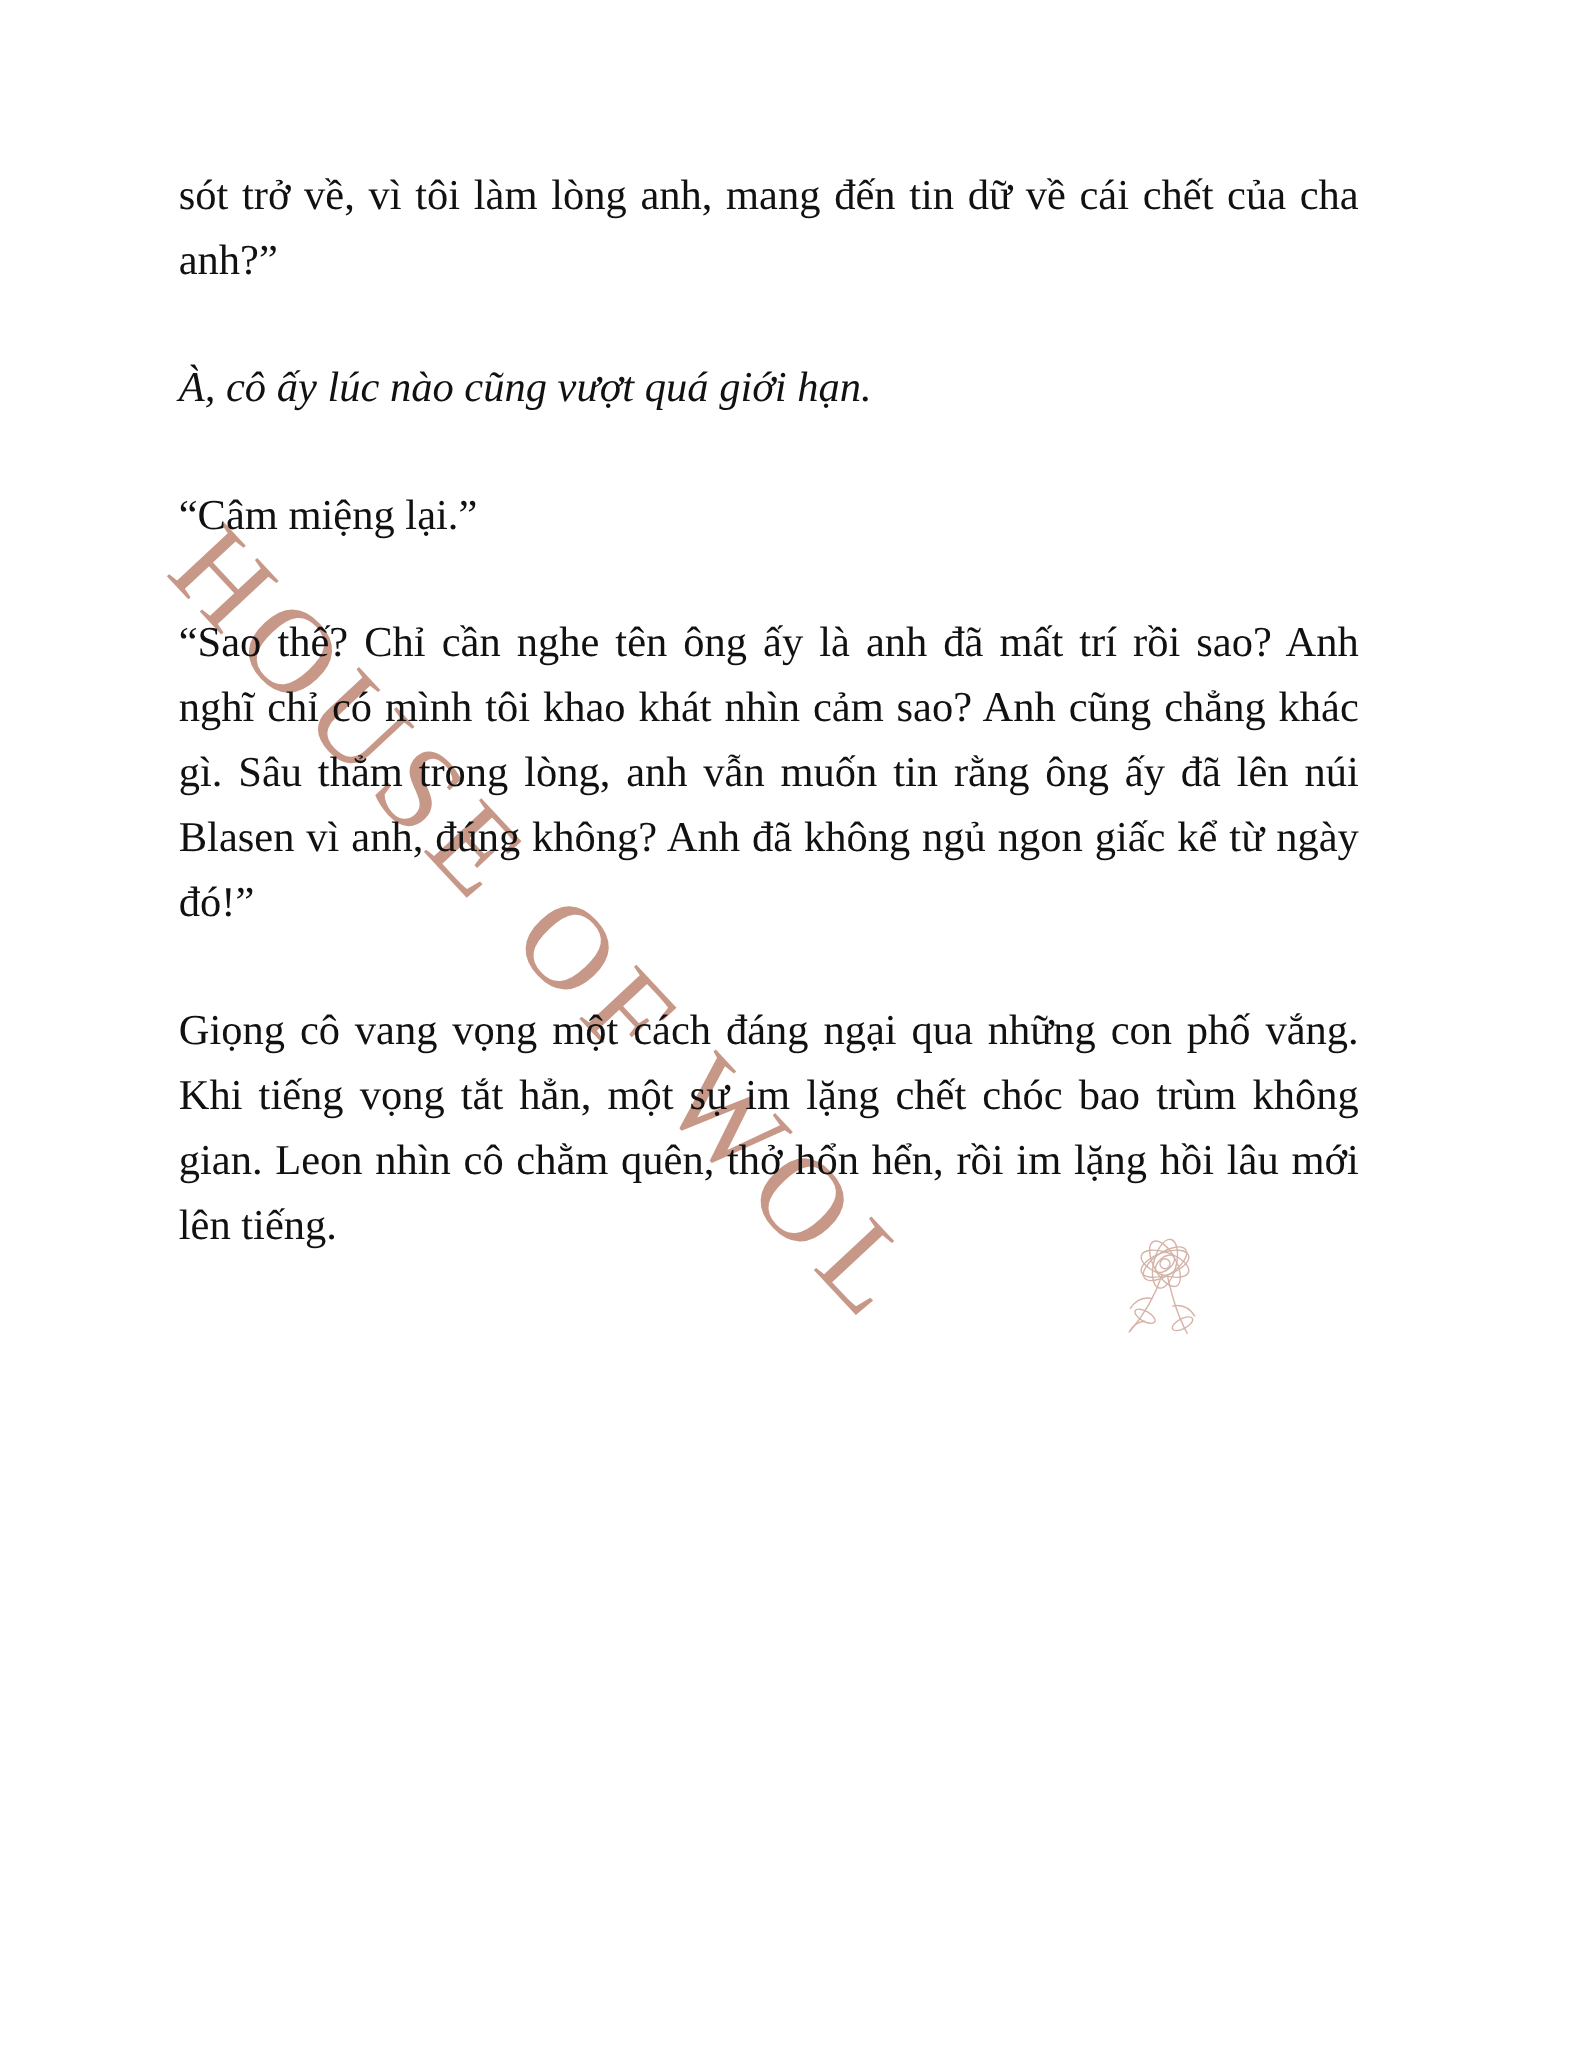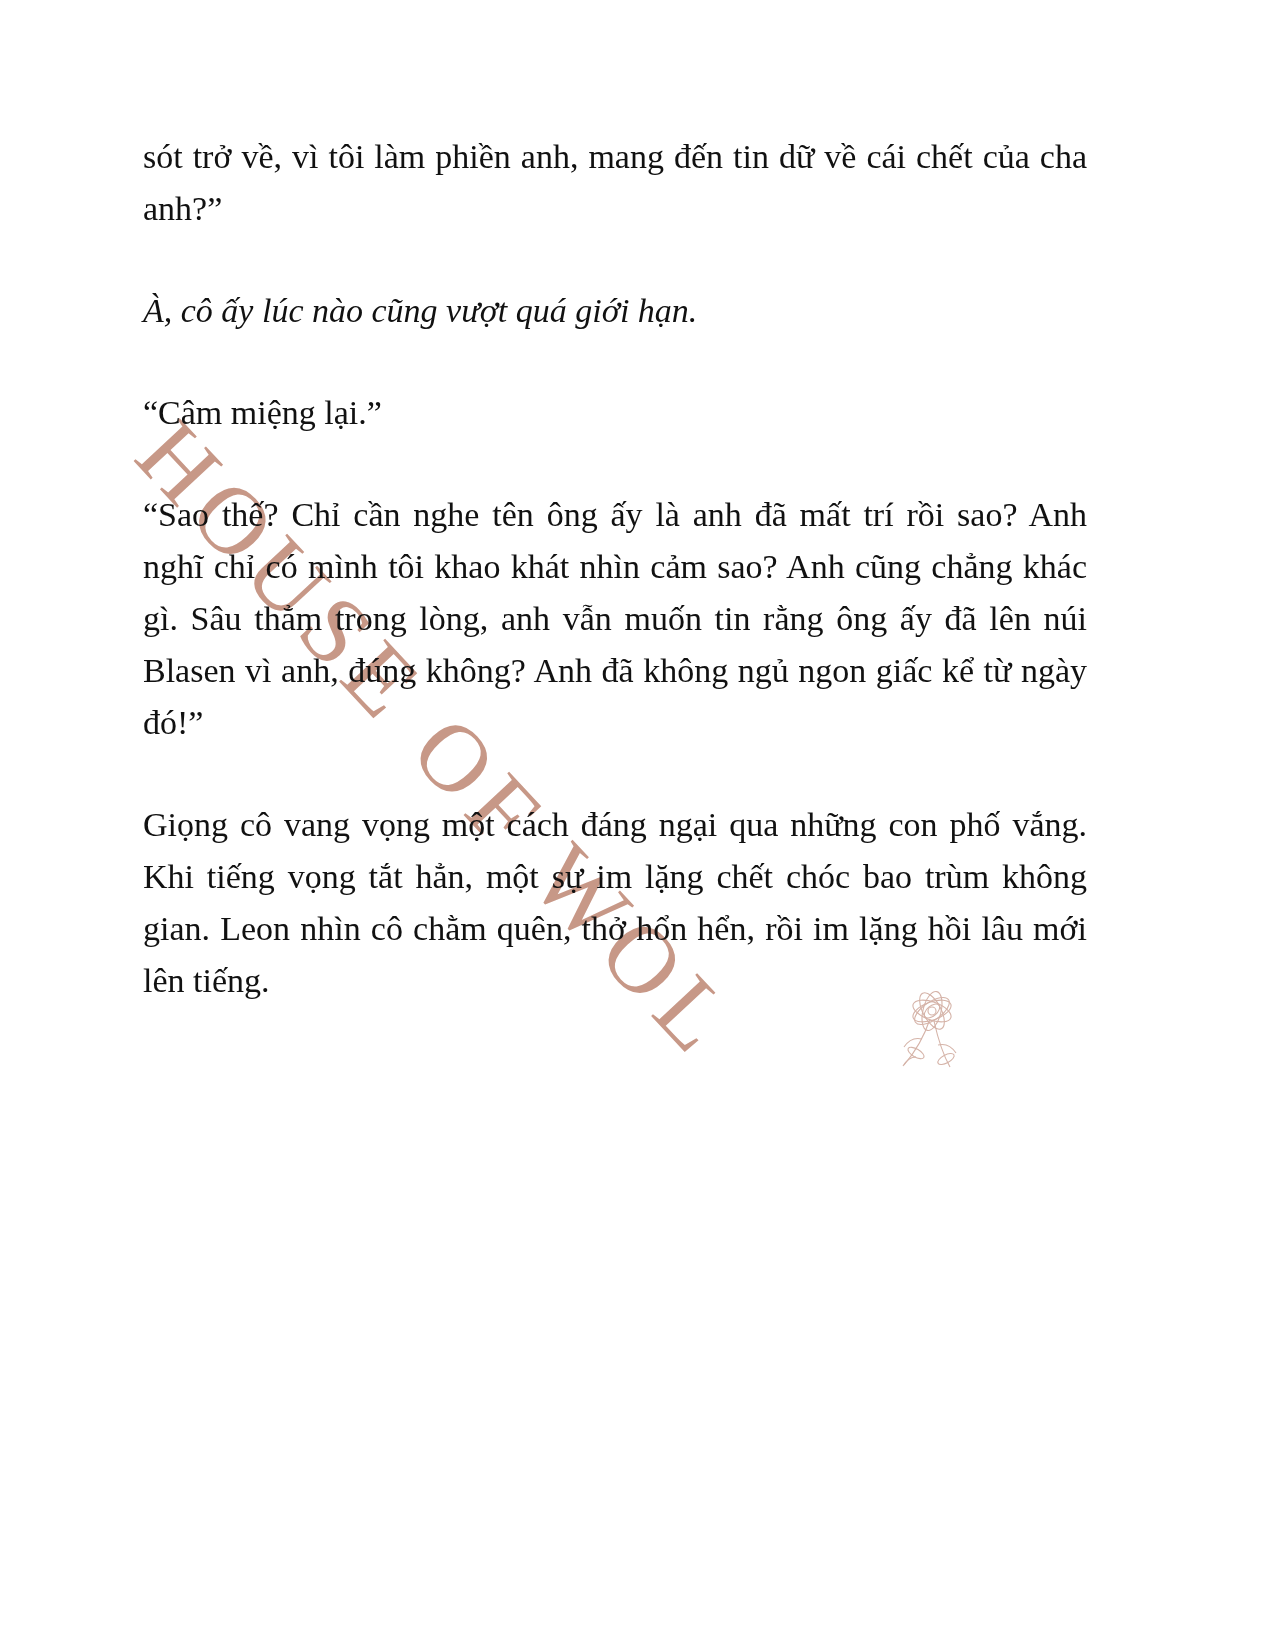--- a/index.html
+++ b/index.html
@@ -101,20 +101,20 @@
           <path d="M66 80 C74 78 80 82 84 88"></path>
           <path d="M44 92 C38 92 34 96 31 101"></path>
           <ellipse cx="44" cy="88" rx="9" ry="4" transform="rotate(30 44 88)"></ellipse>
           <ellipse cx="74" cy="94" rx="9" ry="4" transform="rotate(-28 74 94)"></ellipse>
         </g>
       </svg>
     </div>
   </div>
 
   <div class="content">
-    <p class="para">sót trở về, vì tôi làm phiền anh, mang đến tin dữ về cái chết của cha anh?”</p>
+    <p class="para">sót trở về, vì tôi làm lòng anh, mang đến tin dữ về cái chết của cha anh?”</p>
     <p class="para italic">À, cô ấy lúc nào cũng vượt quá giới hạn.</p>
     <p class="para shortline">“Câm miệng lại.”</p>
     <p class="para">“Sao thế? Chỉ cần nghe tên ông ấy là anh đã mất trí rồi sao? Anh nghĩ chỉ có mình tôi khao khát nhìn cảm sao? Anh cũng chẳng khác gì. Sâu thẳm trong lòng, anh vẫn muốn tin rằng ông ấy đã lên núi Blasen vì anh, đúng không? Anh đã không ngủ ngon giấc kể từ ngày đó!”</p>
     <p class="para">Giọng cô vang vọng một cách đáng ngại qua những con phố vắng. Khi tiếng vọng tắt hẳn, một sự im lặng chết chóc bao trùm không gian. Leon nhìn cô chằm quên, thở hổn hển, rồi im lặng hồi lâu mới lên tiếng.</p>
   </div>
 
 </div>
 
 </body></html>

